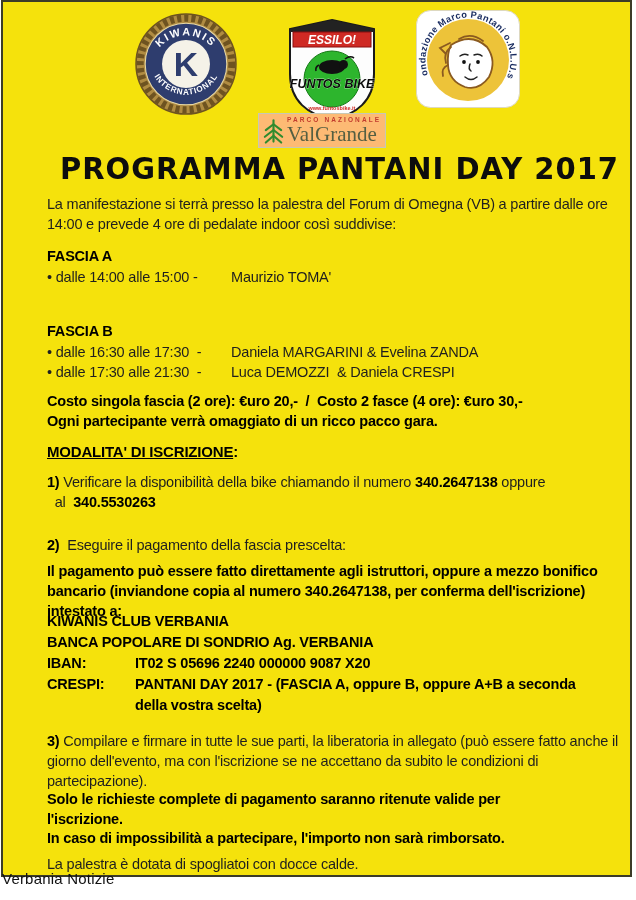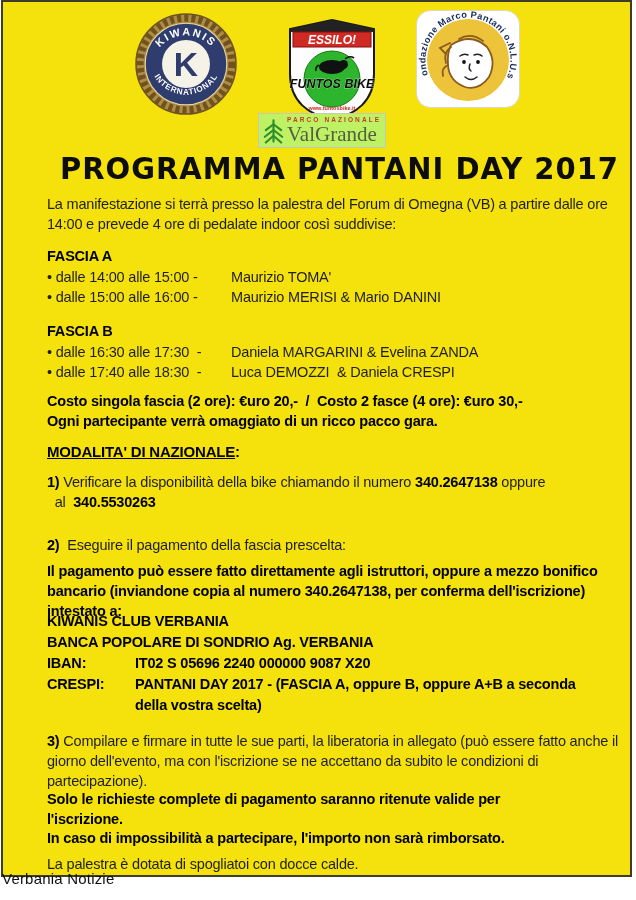--- a/index.html
+++ b/index.html
@@ -11,21 +11,21 @@
   .flyer {
     position:absolute; left:1px; top:0; width:631px; height:877px;
     background:#f5e20c; border:2px solid #3c3c28; overflow:hidden;
   }
   .logo { position:absolute; }
   .logo-kiwanis  { left:132px; top:11px;  width:102px; height:102px; }
   .logo-funtos   { left:283px; top:14px;  width:92px;  height:106px; }
   .logo-pantani  { left:412px; top:7px;   width:106px; height:100px; }
   .logo-valgrande{
     left:255px; top:111px; width:128px; height:35px;
-    background:#bef264; border:1px solid #c8c8b4;
+    background:#fdba74; border:1px solid #c8c8b4;
     display:flex; align-items:center; padding-left:2px;
   }
   .vg-text { display:flex; flex-direction:column; margin-left:1px; }
   .vg-park { font-size:6.5px; font-weight:bold; letter-spacing:2.1px; color:#c23b2e; white-space:pre; }
   .vg-name { font-family:"Liberation Serif", serif; font-size:21px; color:#545f42; line-height:1; margin-top:1px; }
   .title {
     position:absolute; left:0; top:150px; width:100%; text-align:center;
     font-family:"DejaVu Sans", sans-serif; font-weight:900; font-size:29px;
     letter-spacing:1px; color:#0d0d0d; transform:scaleY(1.02); white-space:nowrap;padding-left:46px;
   }
@@ -139,42 +139,38 @@
     <div class="title">PROGRAMMA PANTANI DAY 2017</div>
 
     <div class="block intro">La manifestazione si terrà presso la palestra del Forum di Omegna (VB) a partire dalle ore 14:00 e prevede 4 ore di pedalate indoor così suddivise:</div>
 
     <div class="block fascia-a">
       <div class="fascia-head">FASCIA A</div>
       <div class="srow">
         <span class="time">• dalle 14:00 alle 15:00 -</span>
         <span class="names">Maurizio TOMA'</span>
       </div>
-      <div class="srow">
-        <span class="time">• dalle 15:00 alle 16:00 -</span>
-        <span class="names">Maurizio MERISI &amp; Mario DANINI</span>
-      </div>
     </div>
 
     <div class="block fascia-b">
       <div class="fascia-head">FASCIA B</div>
       <div class="srow">
         <span class="time">• dalle 16:30 alle 17:30  -</span>
         <span class="names">Daniela MARGARINI &amp; Evelina ZANDA</span>
       </div>
       <div class="srow">
-        <span class="time">• dalle 17:40 alle 18:30  -</span>
+        <span class="time">• dalle 17:30 alle 21:30  -</span>
         <span class="names">Luca DEMOZZI  &amp; Daniela CRESPI</span>
       </div>
     </div>
 
     <div class="block costo pre">Costo singola fascia (2 ore): €uro 20,-  /  Costo 2 fasce (4 ore): €uro 30,-
 Ogni partecipante verrà omaggiato di un ricco pacco gara.</div>
 
-    <div class="block modalita"><span class="u">MODALITA' DI NAZIONALE</span><span>:</span></div>
+    <div class="block modalita"><span class="u">MODALITA' DI ISCRIZIONE</span><span>:</span></div>
 
     <div class="block step1 pre"><span class="b">1)</span><span> Verificare la disponibilità della bike chiamando il numero </span><span class="b">340.2647138</span><span> oppure
   al  </span><span class="b">340.5530263</span></div>
 
     <div class="block step2 pre"><span class="b">2)</span><span>  Eseguire il pagamento della fascia prescelta:</span></div>
 
     <div class="block payment">Il pagamento può essere fatto direttamente agli istruttori, oppure a mezzo bonifico bancario (inviandone copia al numero 340.2647138, per conferma dell'iscrizione) intestato a:</div>
 
     <div class="block bank">
       <div>KIWANIS CLUB VERBANIA</div>

